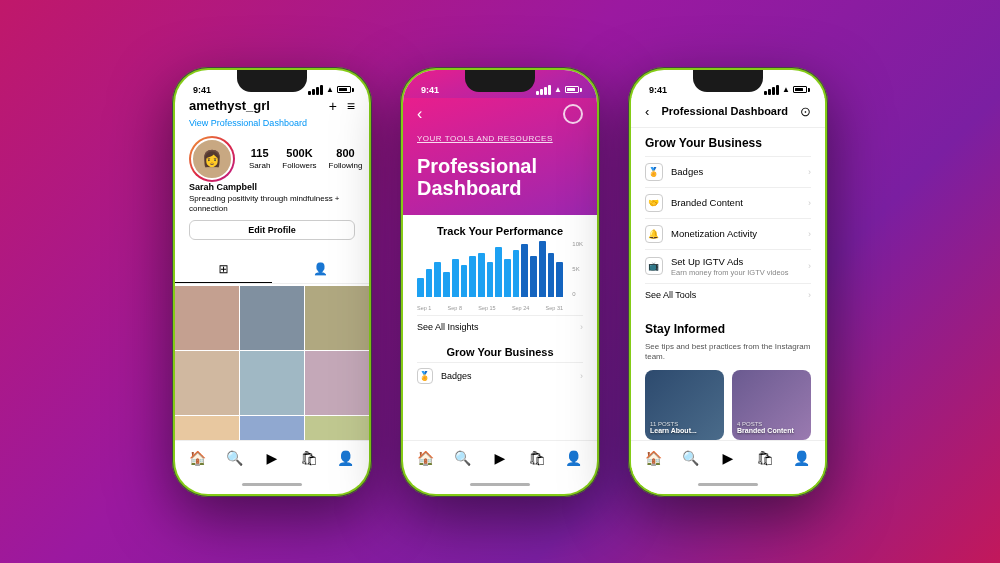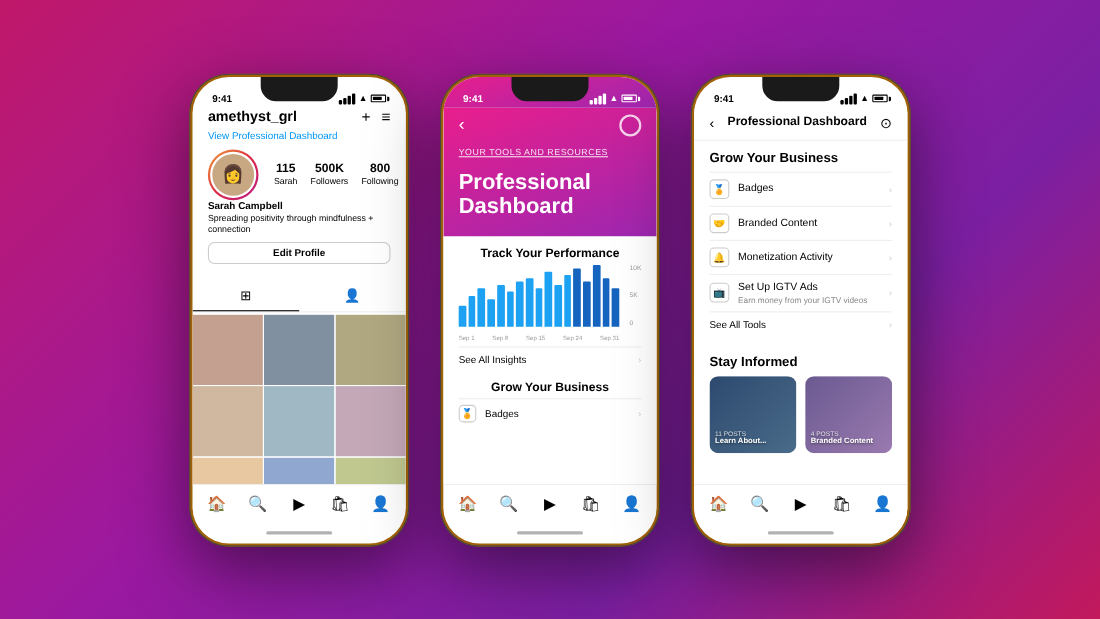--- a/index.html
+++ b/index.html
@@ -12,21 +12,21 @@
       justify-content: center;
       gap: 28px;
       font-family: -apple-system, BlinkMacSystemFont, 'Helvetica Neue', Arial, sans-serif;
       overflow: hidden;
     }
 
     
     .phone {
       width: 200px;
       height: 430px;
-      background: #a16207;
+      background: #84cc16;
       border-radius: 36px;
       padding: 3px;
       box-shadow: 0 20px 60px rgba(0,0,0,0.5), inset 0 0 0 1px #444;
       position: relative;
       flex-shrink: 0;
     }
     .phone-inner {
       width: 100%;
       height: 100%;
       background: #fff;
@@ -795,20 +795,21 @@
           <span class="p3-chevron">›</span>
         </div>
 
         <div class="see-all-link">
           <span>See All Tools</span>
           <span class="chevron-right">›</span>
         </div>
 
         <div class="stay-informed-section">
           <div class="p3-section-title">Stay Informed</div>
+          <div class="stay-informed-desc">See tips and best practices from the Instagram team.</div>
           <div class="card-row">
             <div class="info-card">
               <div class="card-bg" style="background: linear-gradient(135deg, #2d4a6e, #4a6b8a);">
                 <div>
                   <div class="card-meta">11 POSTS</div>
                   <div class="card-label">Learn About...</div>
                 </div>
               </div>
             </div>
             <div class="info-card">

